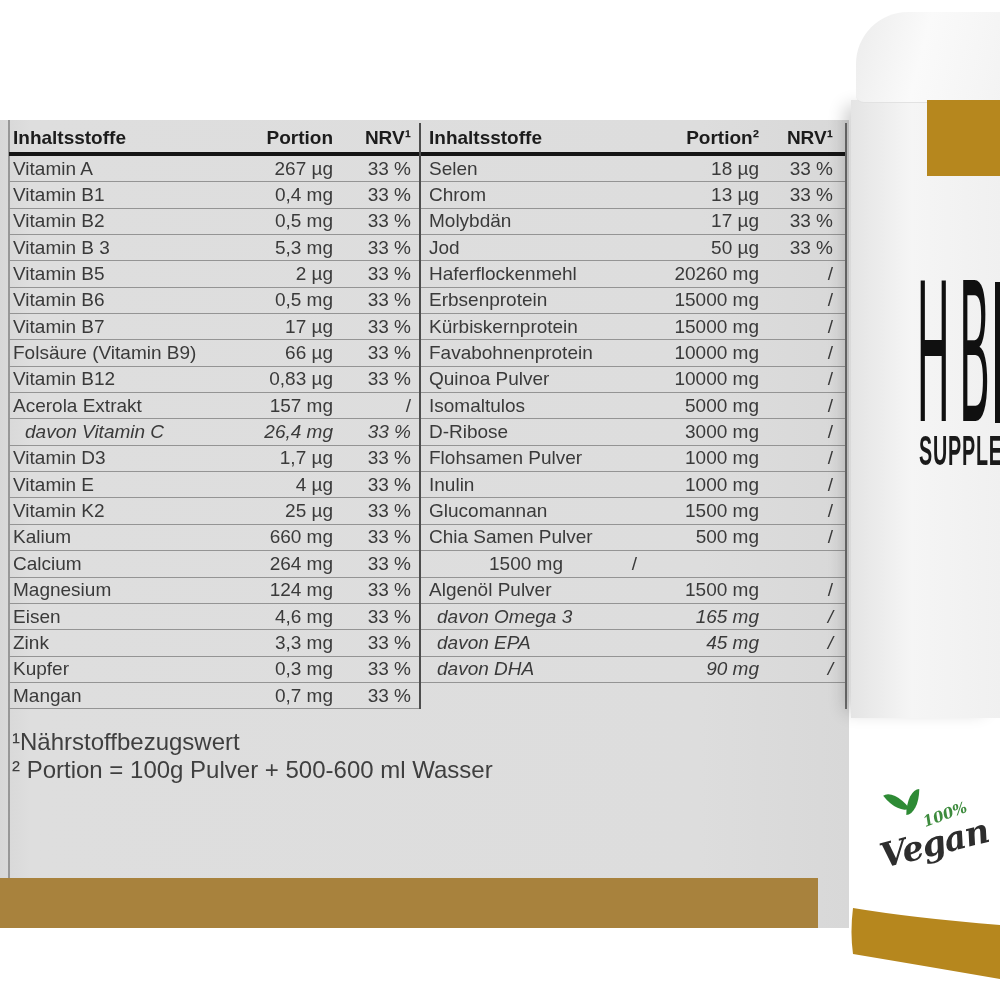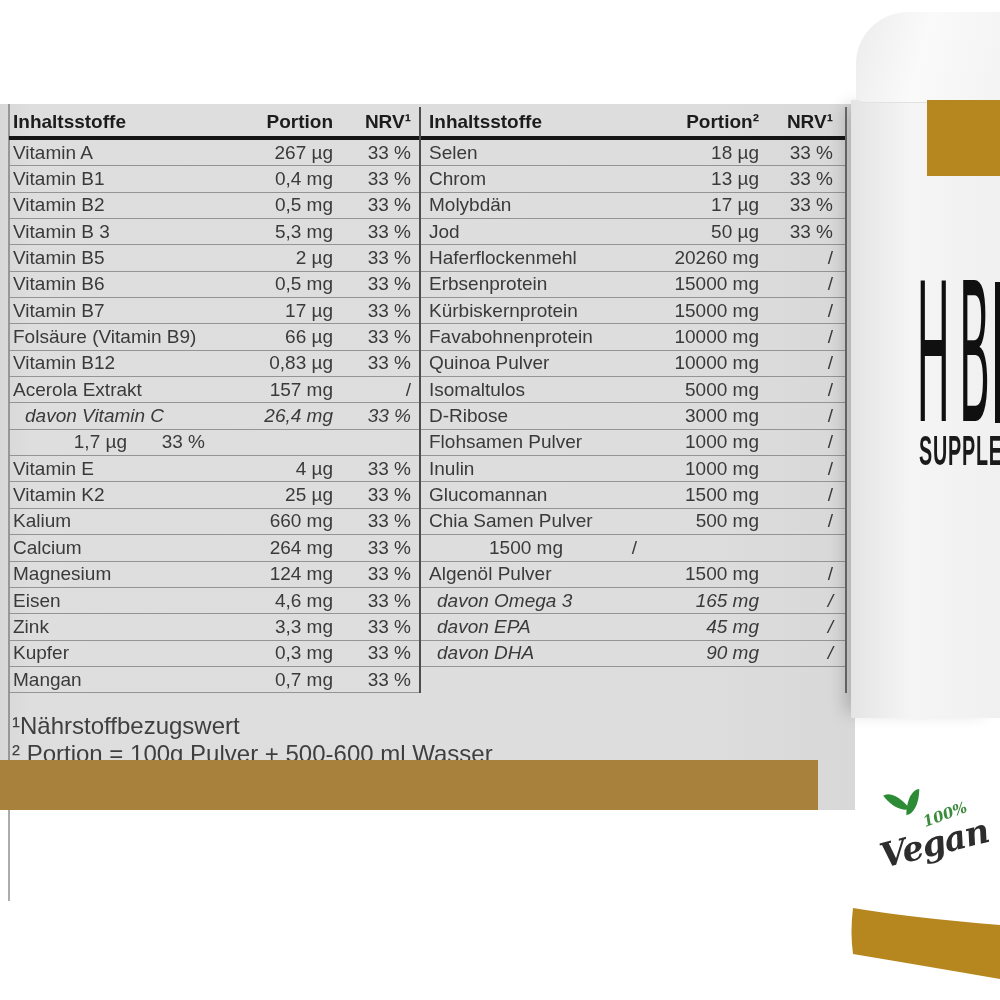--- a/index.html
+++ b/index.html
@@ -1,22 +1,22 @@
 <!DOCTYPE html>
 <html><head>
 <meta charset="utf-8">
 <style>
   html,body{margin:0;padding:0;background:#ffffff;}
   .scene{
     position:relative;width:1000px;height:1000px;overflow:hidden;background:#ffffff;
     font-family:"Liberation Sans",sans-serif;color:#3a3a3a;
   }
   
-  .sheet{position:absolute;left:0;top:104px;width:849px;height:706px;
-    background:linear-gradient(90deg,#d7d7d7 0,#dedede 30px,#dddddd 700px,#d8d8d8 100%);padding-left:6px;}
+  .sheet{position:absolute;left:0;top:120px;width:849px;height:808px;
+    background:linear-gradient(90deg,#d7d7d7 0,#dedede 30px,#dddddd 700px,#d8d8d8 100%);}
   .fold-line{position:absolute;left:8px;top:0;width:2px;height:797px;background:rgba(70,70,70,.45);}
   .gold-strip{position:absolute;left:0;bottom:0;width:818px;height:50px;background:#a8823d;}
 
   .tables{position:absolute;left:9px;top:3px;display:flex;}
   .tbl{font-size:19px;}
   .tbl-left{width:410px;border-right:2px solid #4d4d4d;}
   .tbl-right{width:424px;border-right:2px solid #6e6e6e;}
   .thead{display:flex;align-items:center;height:29px;border-bottom:4px solid #151515;
     font-weight:bold;font-size:19px;color:#1c1c1c;}
   .row{display:flex;align-items:center;height:25.35px;border-bottom:1px solid #949494;}
@@ -141,20 +141,21 @@
               <span class="c-nrv">/</span>
             </div>
 
             <div class="row em">
               <span class="c-name">davon Vitamin C</span>
               <span class="c-portion">26,4 mg</span>
               <span class="c-nrv">33 %</span>
             </div>
 
             <div class="row">
+              <span class="c-name">Vitamin D3</span>
               <span class="c-portion">1,7 µg</span>
               <span class="c-nrv">33 %</span>
             </div>
 
             <div class="row">
               <span class="c-name">Vitamin E</span>
               <span class="c-portion">4 µg</span>
               <span class="c-nrv">33 %</span>
             </div>
 

